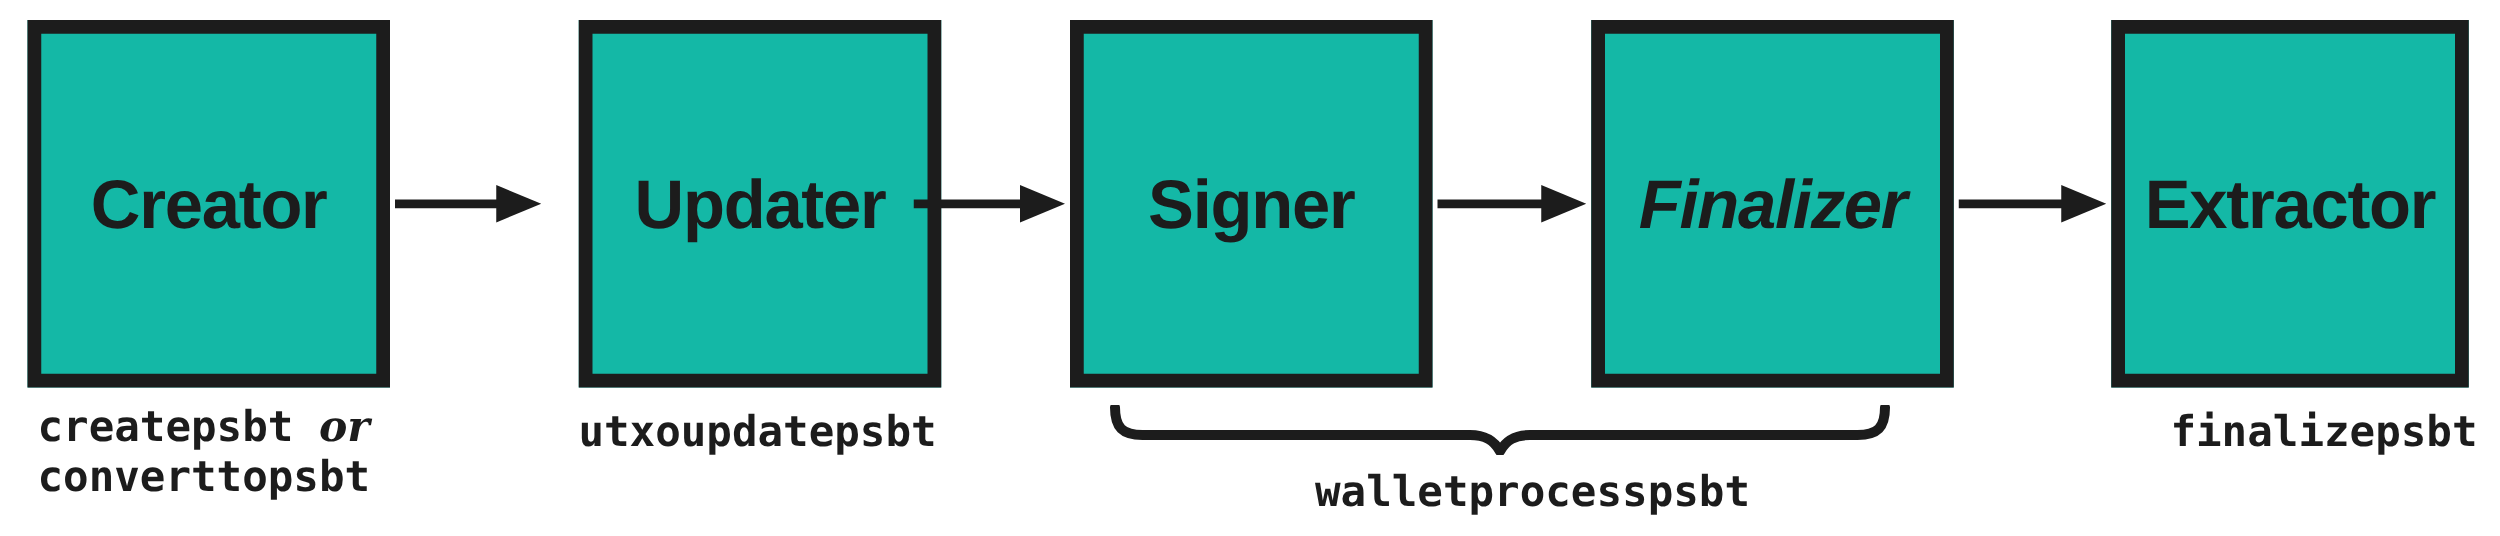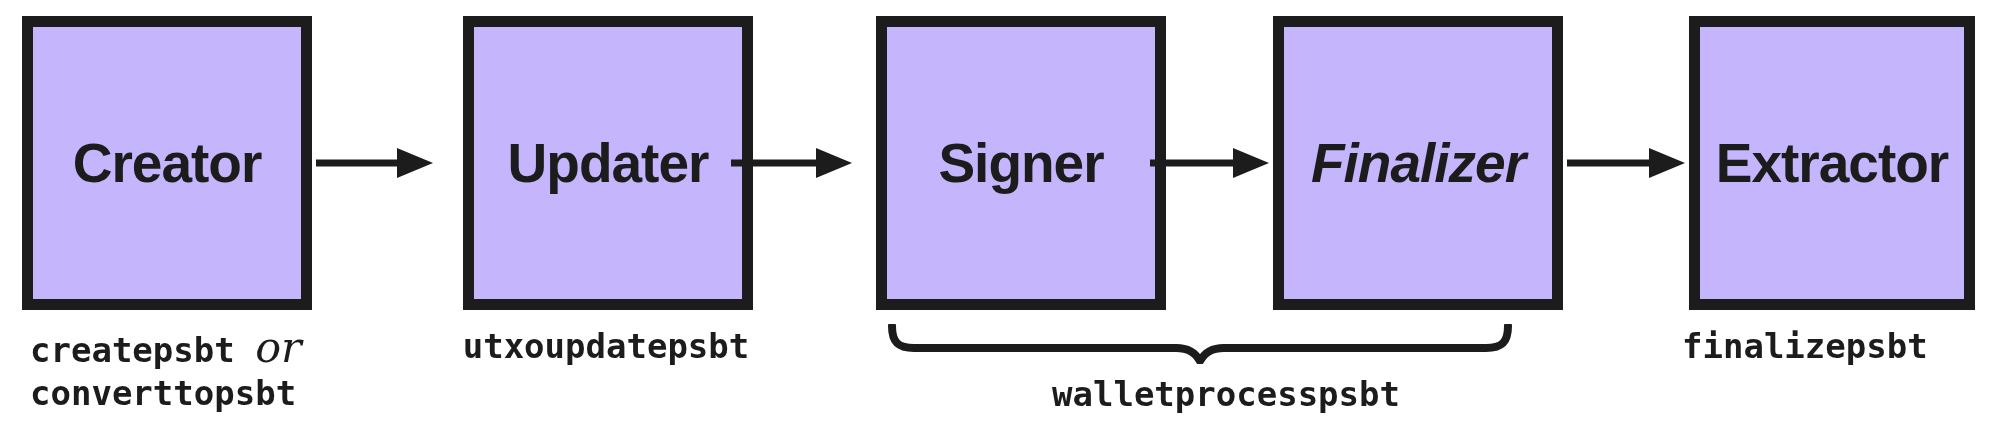--- a/index.html
+++ b/index.html
@@ -15,21 +15,21 @@
     overflow: hidden;
     font-family: "Liberation Sans", sans-serif;
     color: #1c1c1c;
   }
   .node {
     position: absolute;
     top: 16px;
     height: 272px;           
     width: 268px;            
     border: 11px solid #1c1c1c;
-    background: #c4b5fd;
+    background: #14b8a6;
     display: flex;
     align-items: center;
     justify-content: center;
   }
   .node-label {
     font-family: "Liberation Sans", sans-serif;
     font-weight: bold;
     font-size: 55px;
     letter-spacing: -1px;
     color: #1c1c1c;
@@ -45,48 +45,48 @@
     font-family: "DejaVu Sans Mono", monospace;
     font-weight: bold;
     font-size: 34px;
     line-height: 1.18;
     color: #1c1c1c;
     white-space: nowrap;
   }
   .caption .conj {
     font-family: "DejaVu Serif", serif;
     font-style: italic;
-    font-weight: normal;
-    font-size: 43px;
+    font-weight: bold;
+    font-size: 34px;
   }
   .caption-creator   { left: 30px;   top: 322px; text-align: left; }
   .caption-updater   { left: 436px;  top: 326px; width: 340px; text-align: center; }
   .caption-wallet    { left: 1000px; top: 374px; width: 400px; text-align: right; }
-  .caption-extractor { left: 1682px; top: 326px; width: 300px; text-align: left; }
+  .caption-extractor { left: 1682px; top: 326px; width: 300px; text-align: right; }
   .brace {
     position: absolute;
     left: 888px;
     top: 324px;
     display: block;
   }
 </style>
 </head>
 <body>
 
 <div class="canvas">
 
   <div class="node" style="left:22px;">
     <span class="node-label">Creator</span>
   </div>
 
   <div class="node" style="left:463px;">
     <span class="node-label">Updater</span>
   </div>
 
-  <div class="node" style="left:856px;margin-left:20px;">
+  <div class="node" style="left:856px;">
     <span class="node-label">Signer</span>
   </div>
 
   <div class="node" style="left:1273px;font-style:italic;">
     <span class="node-label">Finalizer</span>
   </div>
 
   <div class="node" style="left:1689px; width:264px;">
     <span class="node-label">Extractor</span>
   </div>

